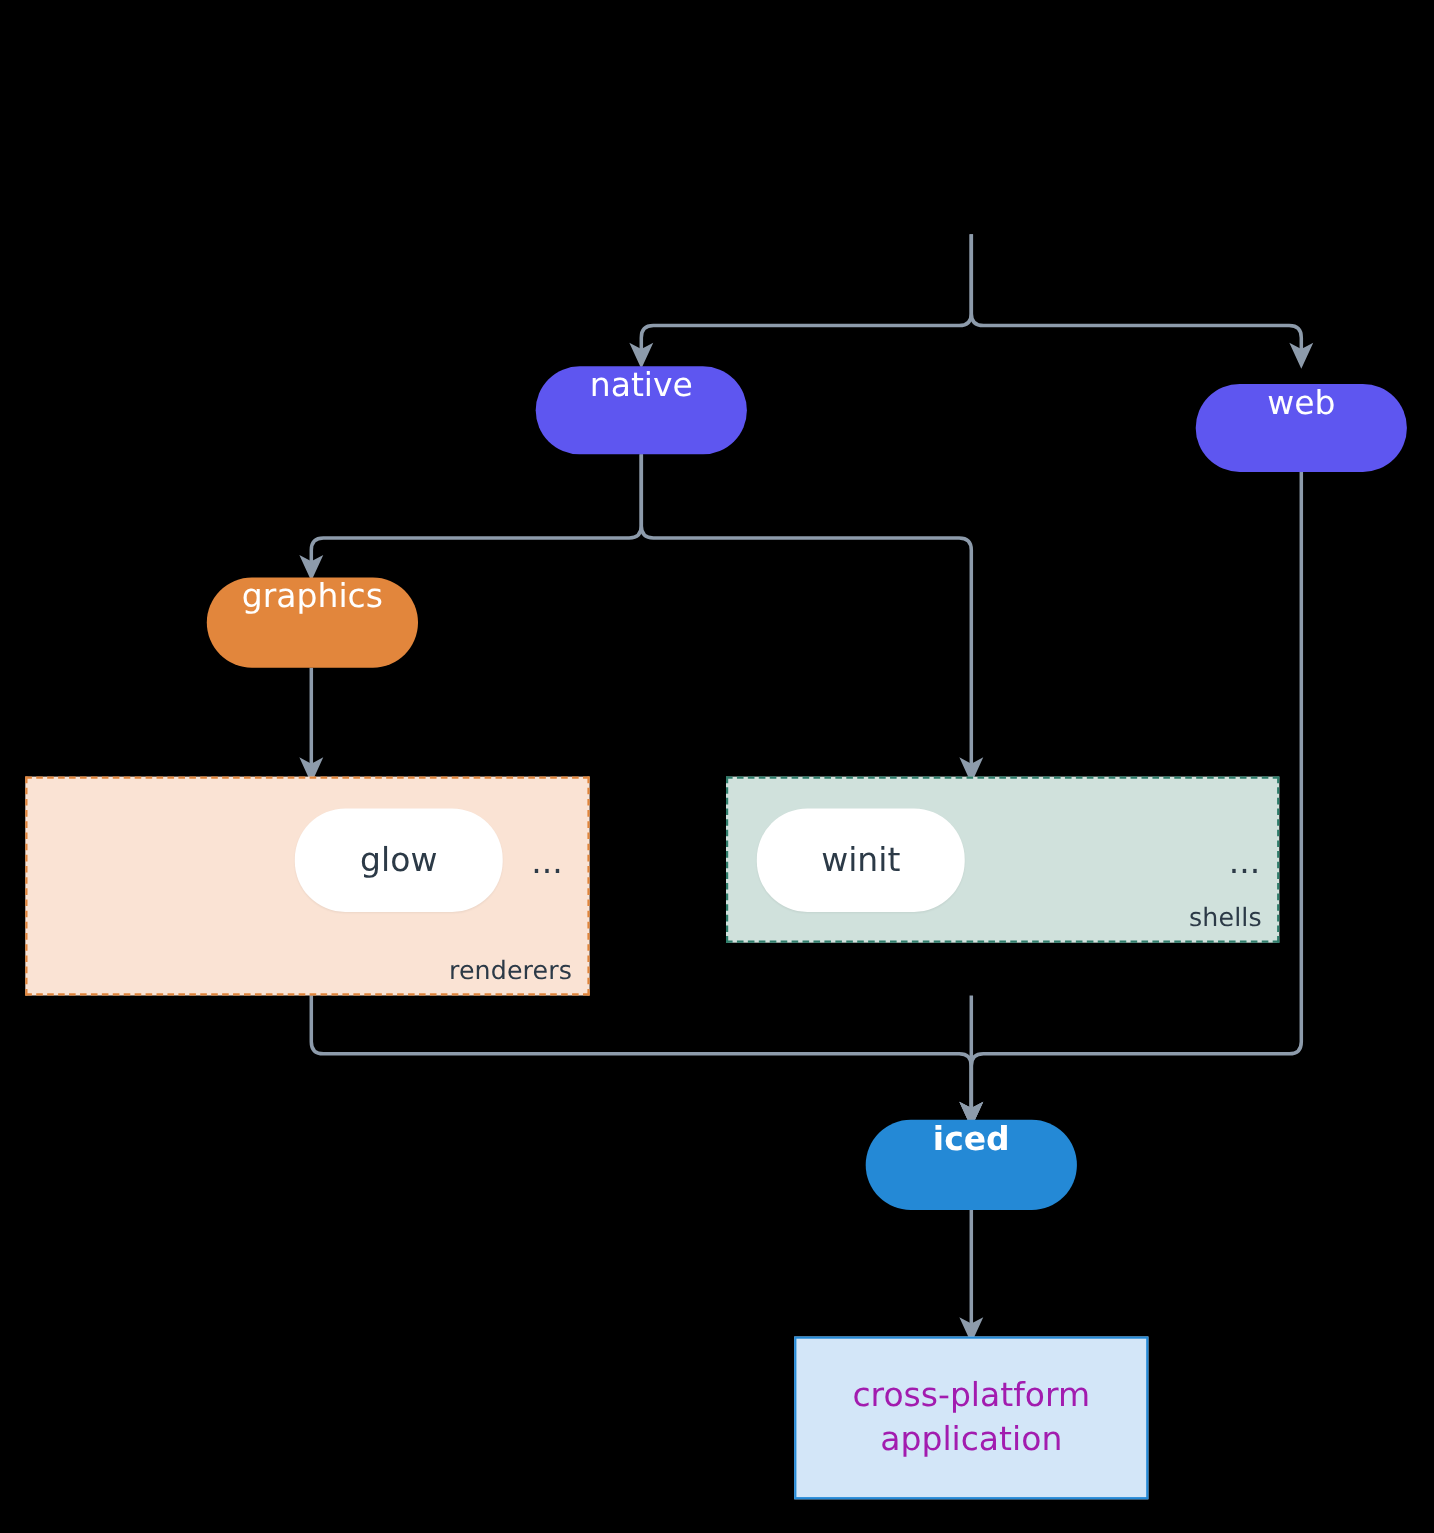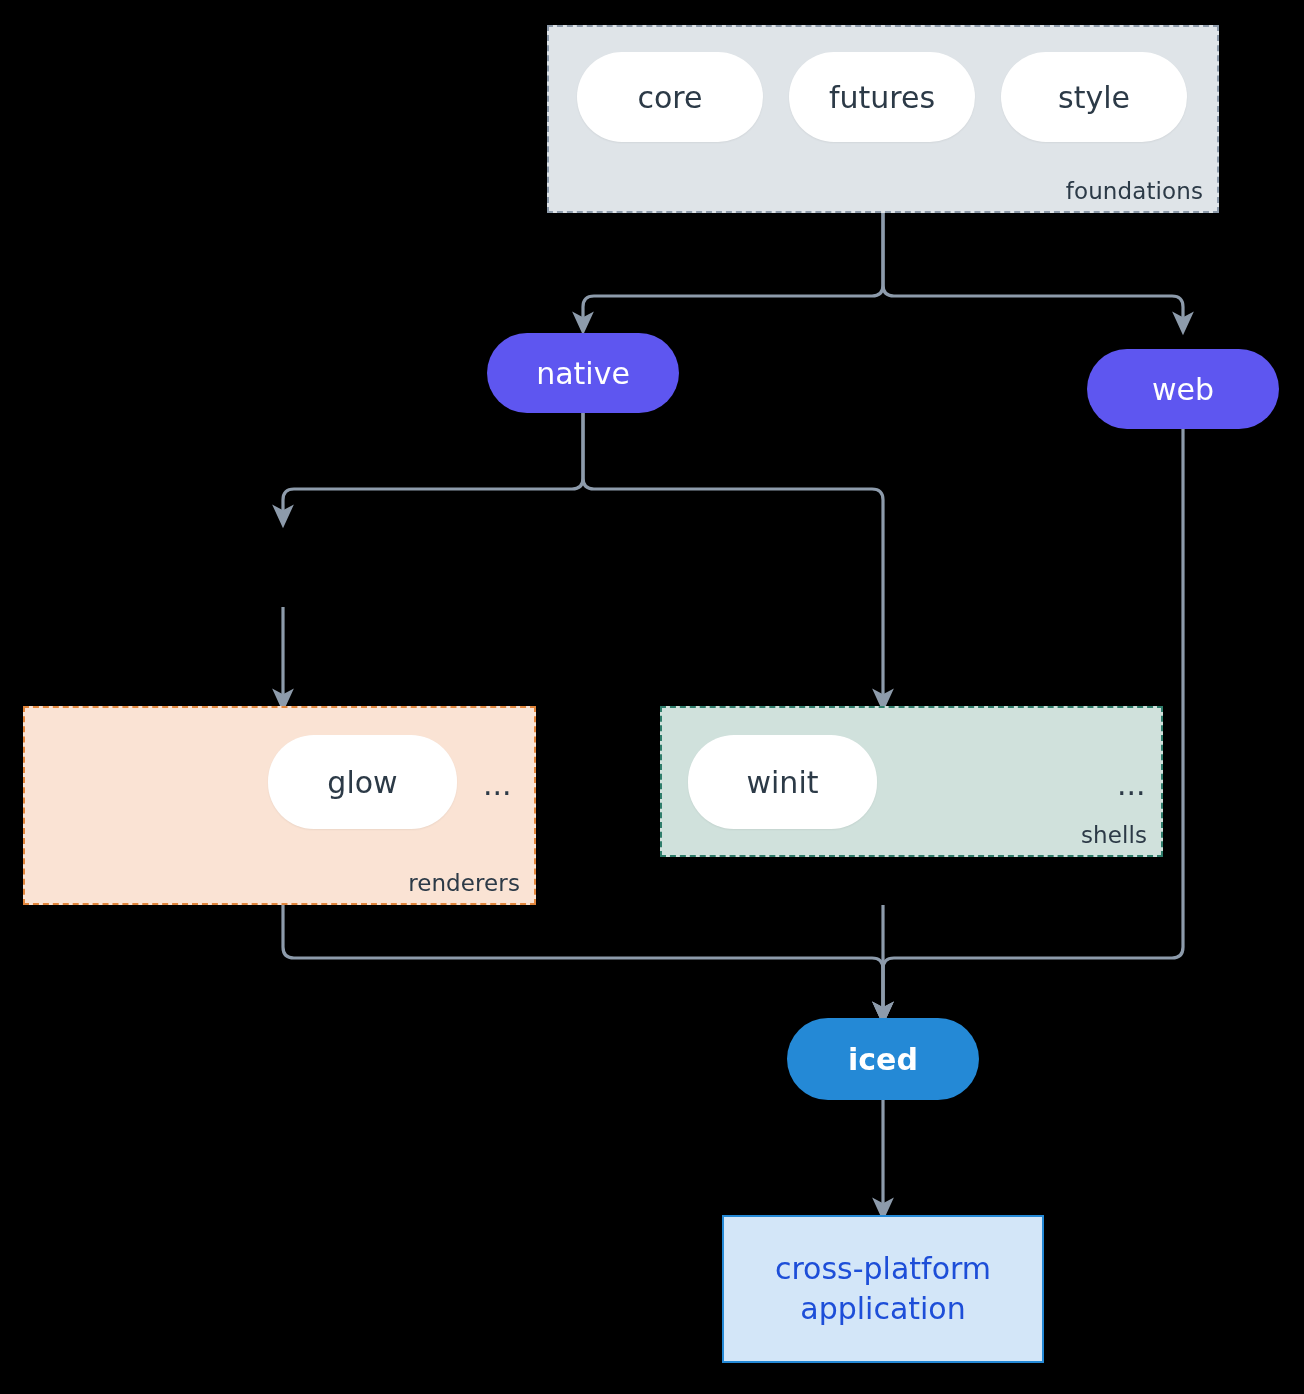--- a/index.html
+++ b/index.html
@@ -56,36 +56,36 @@
   .ellipsis {
     position: absolute;
     font-size: 30px;
     color: #2c3a47;
     line-height: 1;
   }
   .node-pill {
     position: absolute;
     border-radius: 42px;
     display: flex;
-    align-items: center;
+    align-items: flex-start;
     justify-content: center;
     font-size: 30px;
     color: #ffffff;
   }
   .node-rect {
     position: absolute;
     box-sizing: border-box;
     border: 2px solid #2489d6;
     background: #d3e6f8;
     display: flex;
     flex-direction: column;
     align-items: center;
     justify-content: center;
     font-size: 30px;
-    color: #1d4ed8;
+    color: #a21caf;
     line-height: 1.35;
   }
 </style>
 </head>
 <body>
 
 <div id="diagram-root">
 
   <svg class="edges" viewBox="0 0 1304 1394">
     <defs>
@@ -102,41 +102,32 @@
 
     <path d="M283,607 L283,700" fill="none" stroke="#8d9bab" stroke-width="3.2" marker-end="url(#arrowhead)"></path>
 
     <path d="M283,905 L283,947 Q283,958 294,958 L872,958 Q883,958 883,969 L883,1013" fill="none" stroke="#8d9bab" stroke-width="3.2" marker-end="url(#arrowhead)"></path>
     <path d="M883,905 L883,1013" fill="none" stroke="#8d9bab" stroke-width="3.2" marker-end="url(#arrowhead)"></path>
     <path d="M1183,413 L1183,947 Q1183,958 1172,958 L894,958 Q883,958 883,969 L883,1013" fill="none" stroke="#8d9bab" stroke-width="3.2" marker-end="url(#arrowhead)"></path>
 
     <path d="M883,1100 L883,1209" fill="none" stroke="#8d9bab" stroke-width="3.2" marker-end="url(#arrowhead)"></path>
   </svg>
 
-  <div class="group-box" style="left:547px; top:25px; width:672px; height:188px; background:#dfe4e8; border-color:#8d9bab;">
-    <div class="pill-white" style="left:28px; top:25px; width:186px; height:90px;">
-      <span>core</span>
-    </div>
-    <div class="pill-white" style="left:240px; top:25px; width:186px; height:90px;">
-      <span>futures</span>
-    </div>
-    <div class="pill-white" style="left:452px; top:25px; width:186px; height:90px;">
-      <span>style</span>
-    </div>
-    <div class="group-label">foundations</div>
-  </div>
 
   <div class="node-pill" style="left:487px; top:333px; width:192px; height:80px; background:#5e56f0;">
     <span>native</span>
   </div>
 
   <div class="node-pill" style="left:1087px; top:333px; width:192px; height:80px; background:#5e56f0;margin-top:16px;">
     <span>web</span>
   </div>
 
+  <div class="node-pill" style="left:188px; top:525px; width:192px; height:82px; background:#e2863c;">
+    <span>graphics</span>
+  </div>
 
   <div class="group-box" style="left:23px; top:706px; width:513px; height:199px; background:#fae3d4; border-color:#e2863c;">
     <div class="pill-white" style="left:243px; top:27px; width:189px; height:94px;">
       <span>glow</span>
     </div>
     <div class="ellipsis" style="left:458px; top:62px;">...</div>
     <div class="group-label">renderers</div>
   </div>
 
   <div class="group-box" style="left:660px; top:706px; width:503px; height:151px; background:#d0e1dc; border-color:#2f7d6b;">

